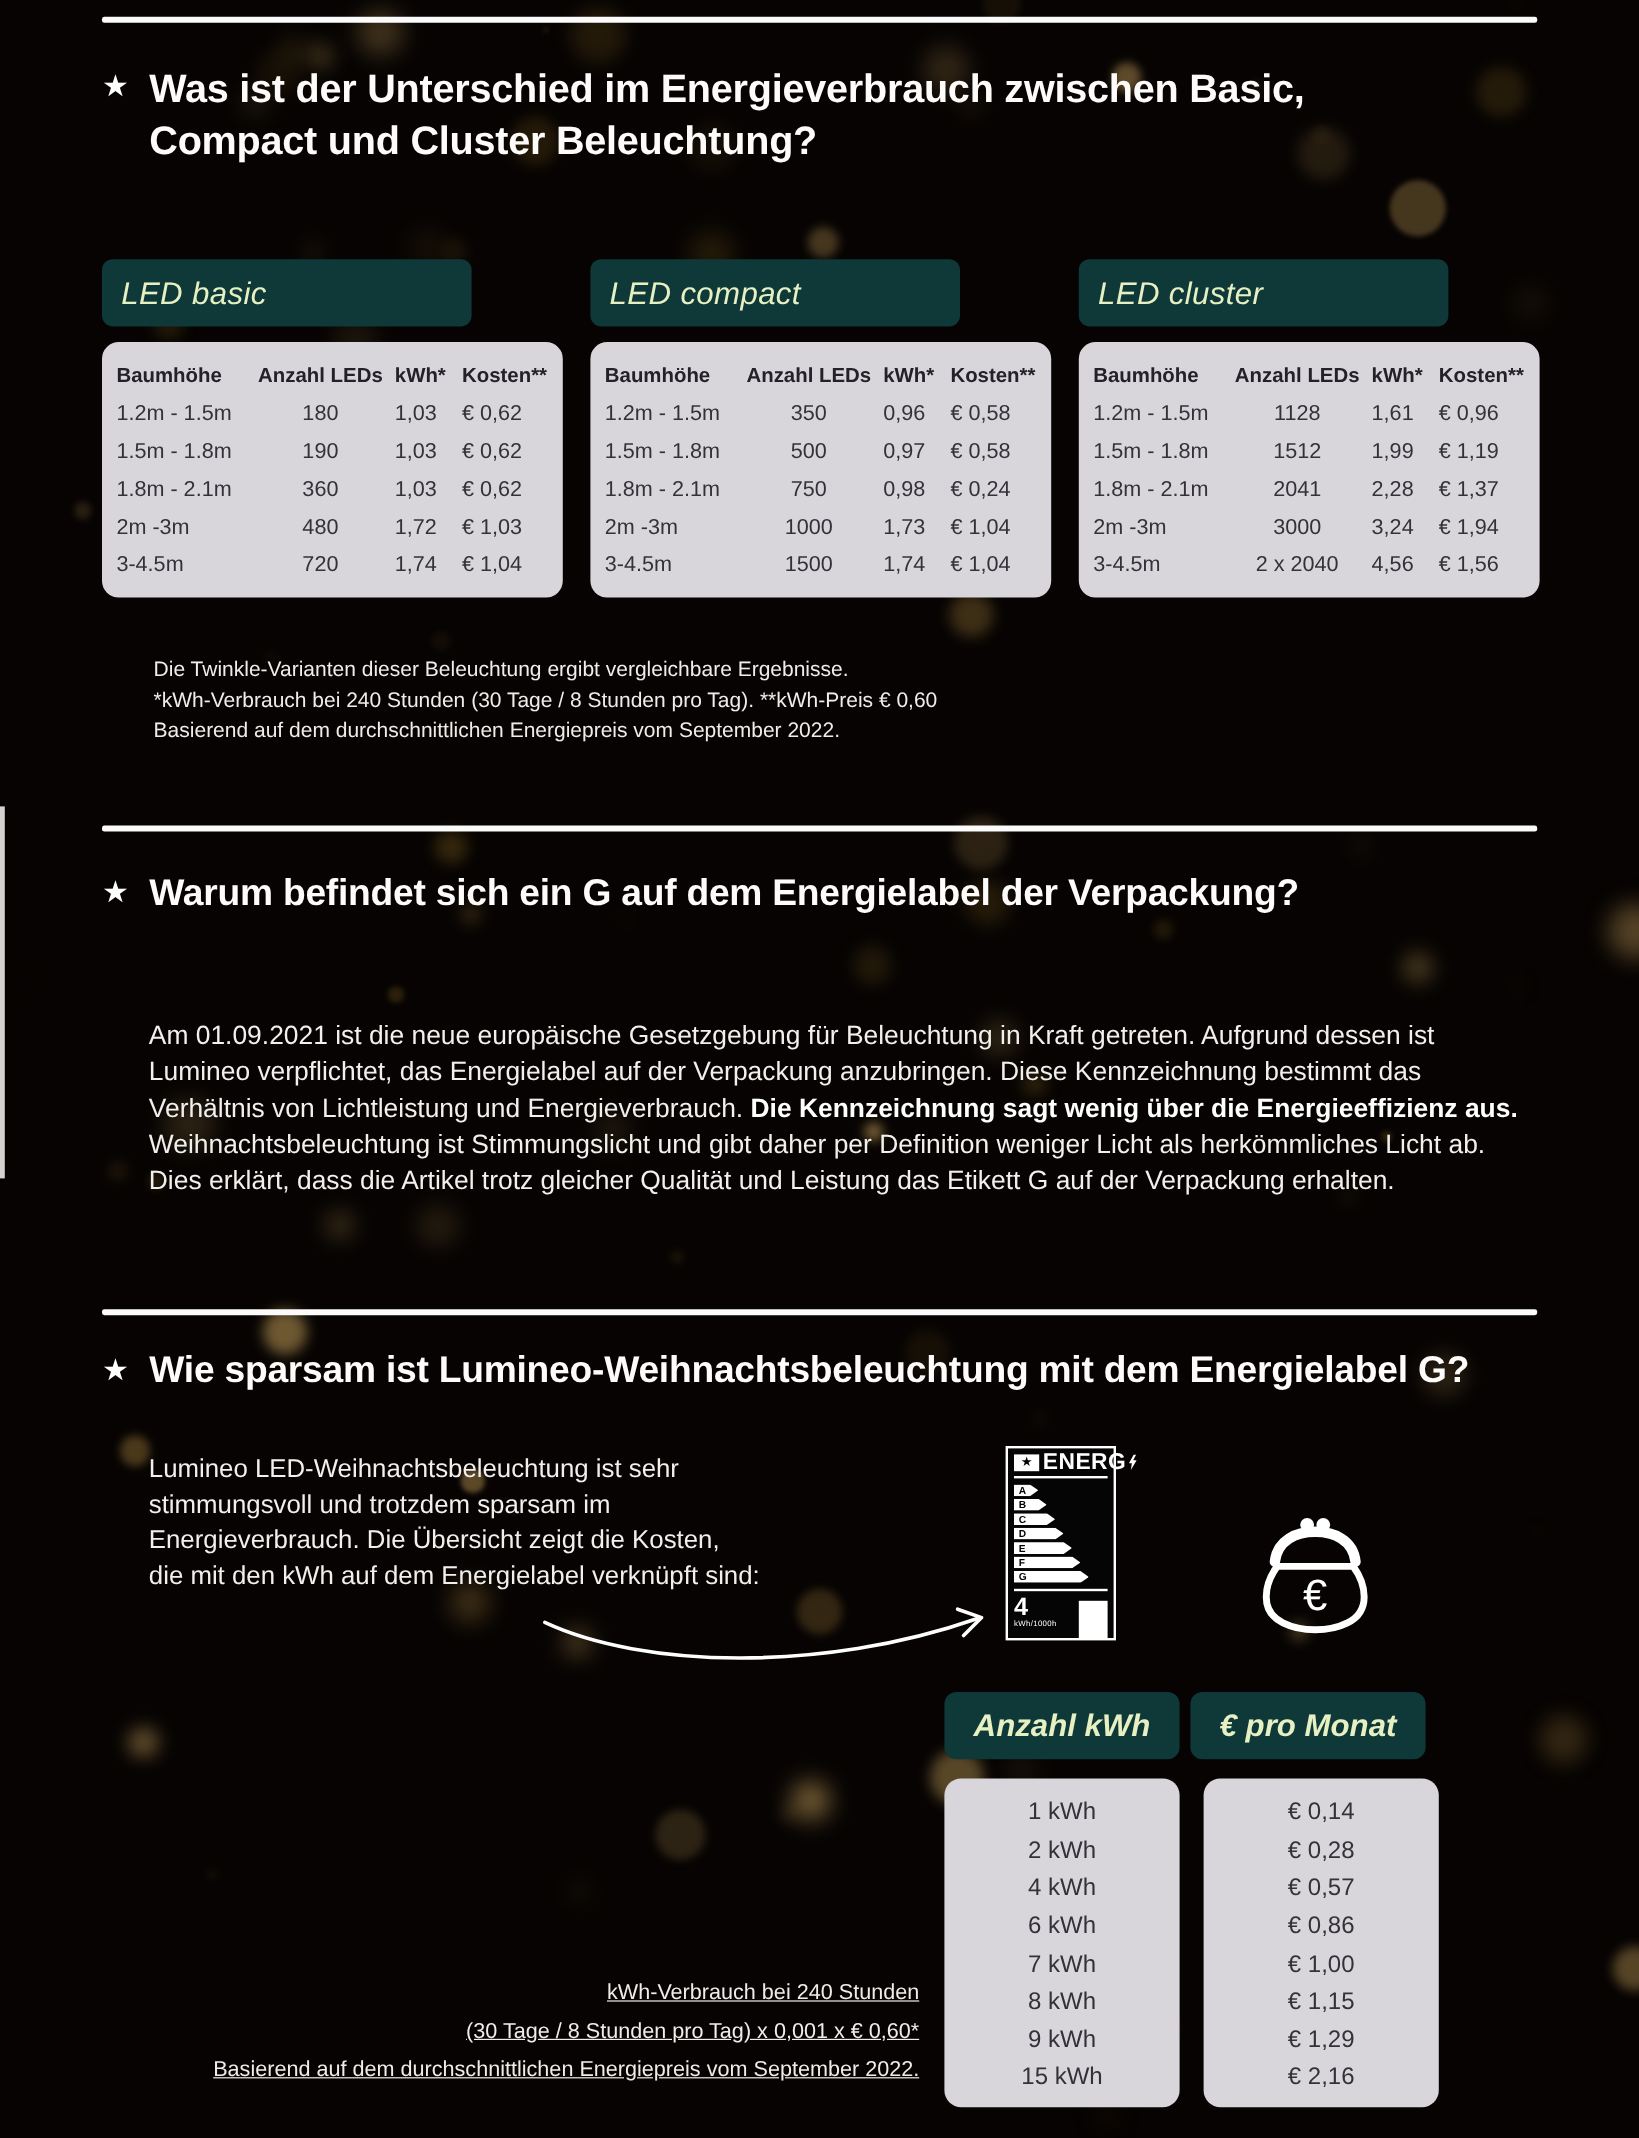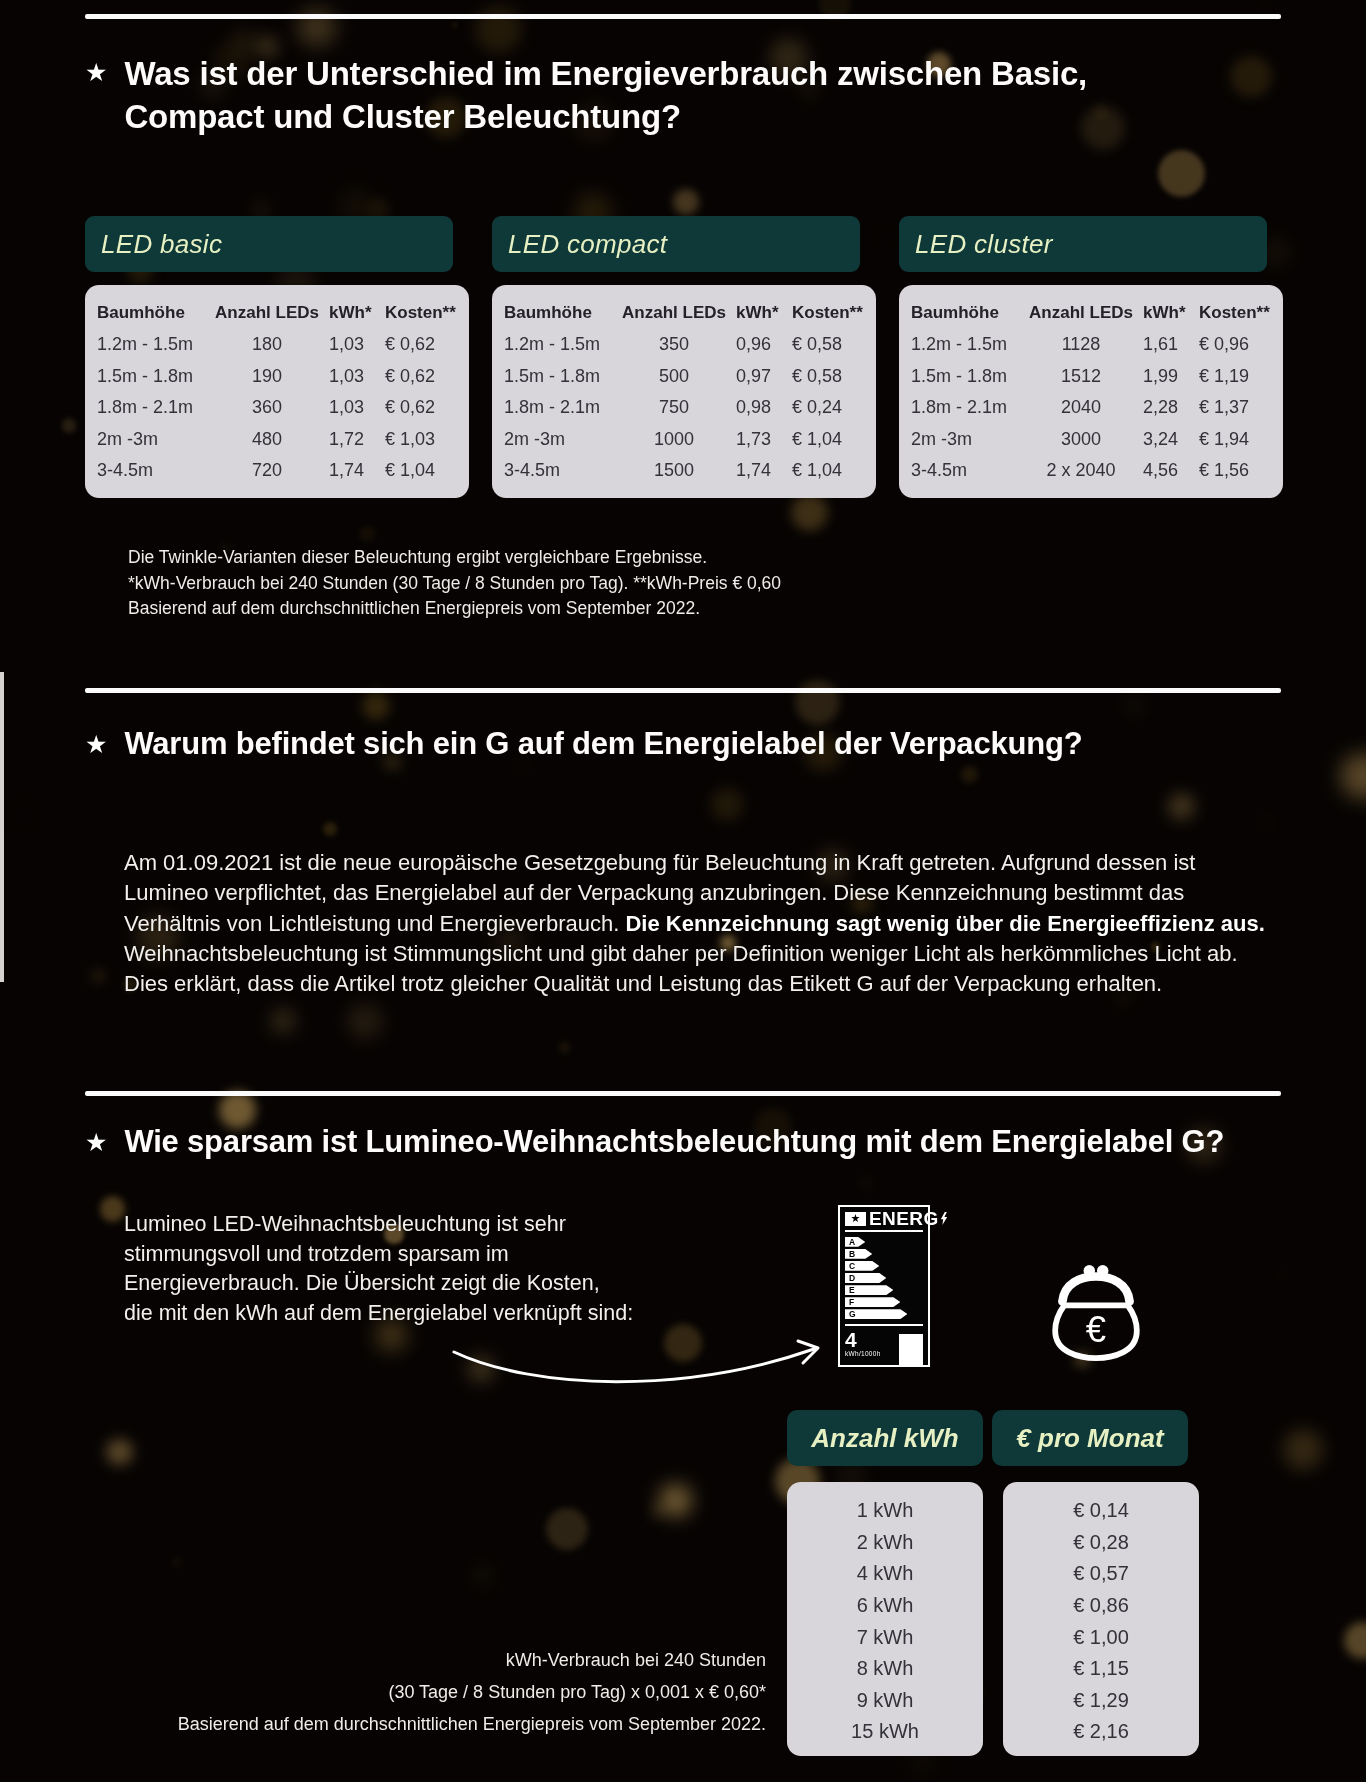--- a/index.html
+++ b/index.html
@@ -18,37 +18,37 @@
 
   .heading{position:absolute;left:85px;display:flex;align-items:flex-start;}
   .star{font-size:25px;line-height:40px;margin-right:17px;color:#fff;flex:none;}
   .h-text{font-weight:700;color:#fdfcfa;letter-spacing:-0.2px;}
   .h1 .h-text{font-size:33px;line-height:43px;}
   .h2 .h-text,.h3 .h-text{font-size:31px;line-height:40px;}
 
   
   .card{position:absolute;width:384px;}
   .card-head{
-    position:absolute;top:216px;width:368px;height:56px;border-radius:9px;
+    position:absolute;top:216px;width:308px;height:56px;border-radius:9px;
     background:var(--teal,#0e3938);display:flex;align-items:center;padding-left:16px;box-sizing:border-box;
   }
   .card-title{font-style:italic;font-size:26px;font-weight:500;color:var(--hdr,#e6f0c3);letter-spacing:.3px;}
   .card-body{
     position:absolute;top:285px;width:384px;height:213px;border-radius:14px;
     background:var(--tblbg,#d8d6da);box-sizing:border-box;padding:11px 12px 6px 12px;
   }
   .t-row{display:grid;grid-template-columns:118px 104px 56px 94px;align-items:center;height:31.5px;
          font-size:18px;color:var(--tbltext,#333238);}
   .t-row.t-head{height:33px;font-size:17px;font-weight:700;color:#232228;}
   .t-row .c1{text-align:center;}
   .t-row .c2,.t-row .c3{padding-left:10px;}
 
   .footnote1{position:absolute;left:128px;top:545px;font-size:17.5px;line-height:25.7px;color:#efece9;}
   .footnote3{position:absolute;left:100px;top:1644px;width:666px;text-align:right;
-             font-size:18px;line-height:32px;color:#efece9;}
+             font-size:18px;line-height:32px;color:#efece9;text-decoration:underline;}
 
   .paragraph{position:absolute;left:124px;top:826px;width:1158px;font-size:22px;line-height:30.3px;color:#f2f0ed;}
   .paragraph b{font-weight:700;color:#ffffff;}
 
   .intro{position:absolute;left:124px;top:1210px;font-size:21.5px;line-height:29.5px;color:#f2f0ed;}
 
   
   .energy-label{
     position:absolute;left:838px;top:1205px;width:92px;height:162px;box-sizing:border-box;
     background:#050505;border:2.5px solid #fff;padding:4px 5px;
@@ -307,21 +307,21 @@
               <span class="c3">€ 0,96</span>
             </div>
             <div class="t-row">
               <span class="c0">1.5m - 1.8m</span>
               <span class="c1">1512</span>
               <span class="c2">1,99</span>
               <span class="c3">€ 1,19</span>
             </div>
             <div class="t-row">
               <span class="c0">1.8m - 2.1m</span>
-              <span class="c1">2040</span>
+              <span class="c1">2041</span>
               <span class="c2">2,28</span>
               <span class="c3">€ 1,37</span>
             </div>
             <div class="t-row">
               <span class="c0">2m -3m</span>
               <span class="c1">3000</span>
               <span class="c2">3,24</span>
               <span class="c3">€ 1,94</span>
             </div>
             <div class="t-row">

